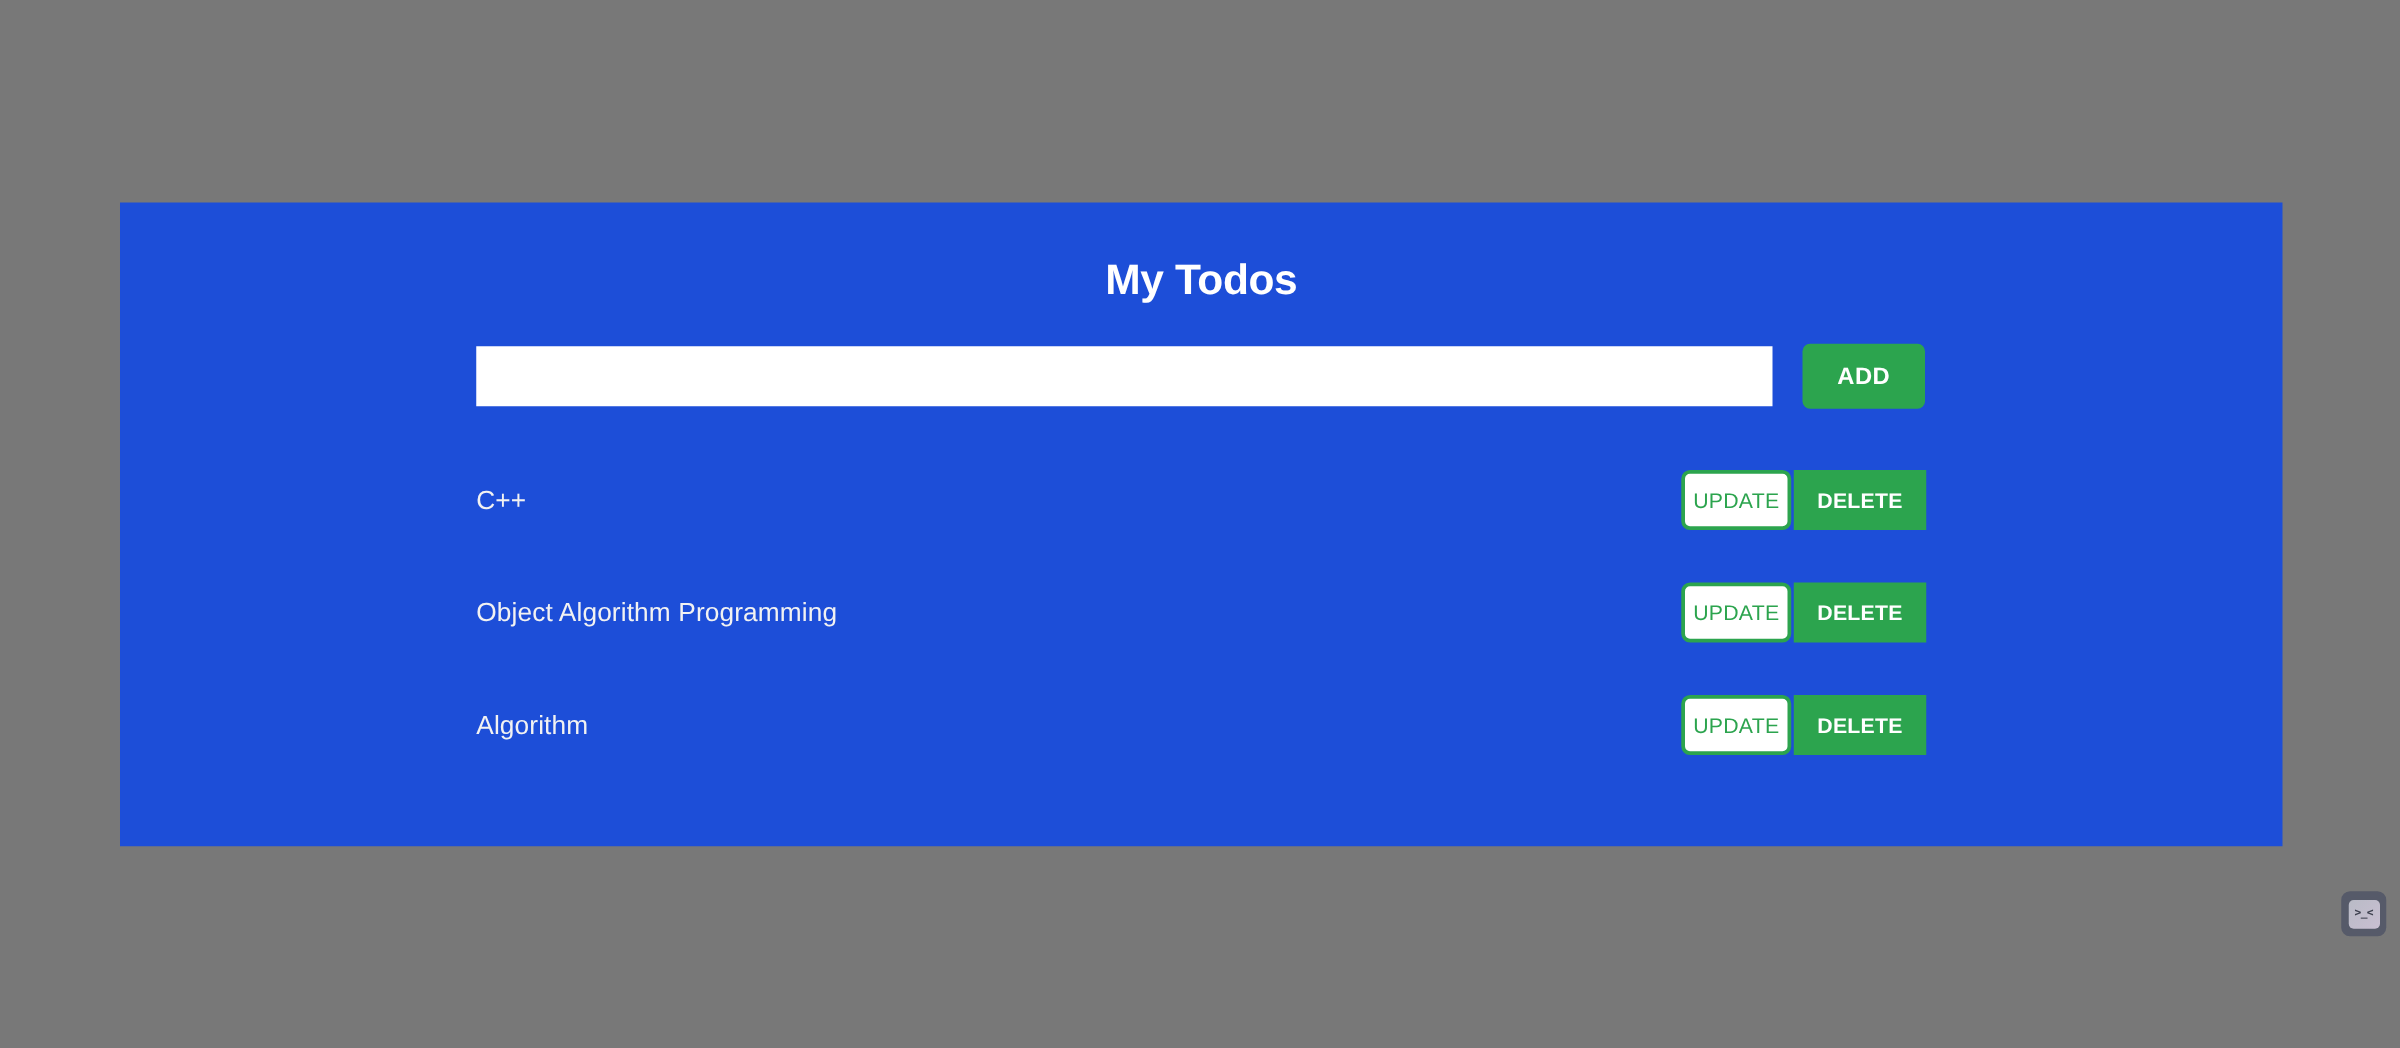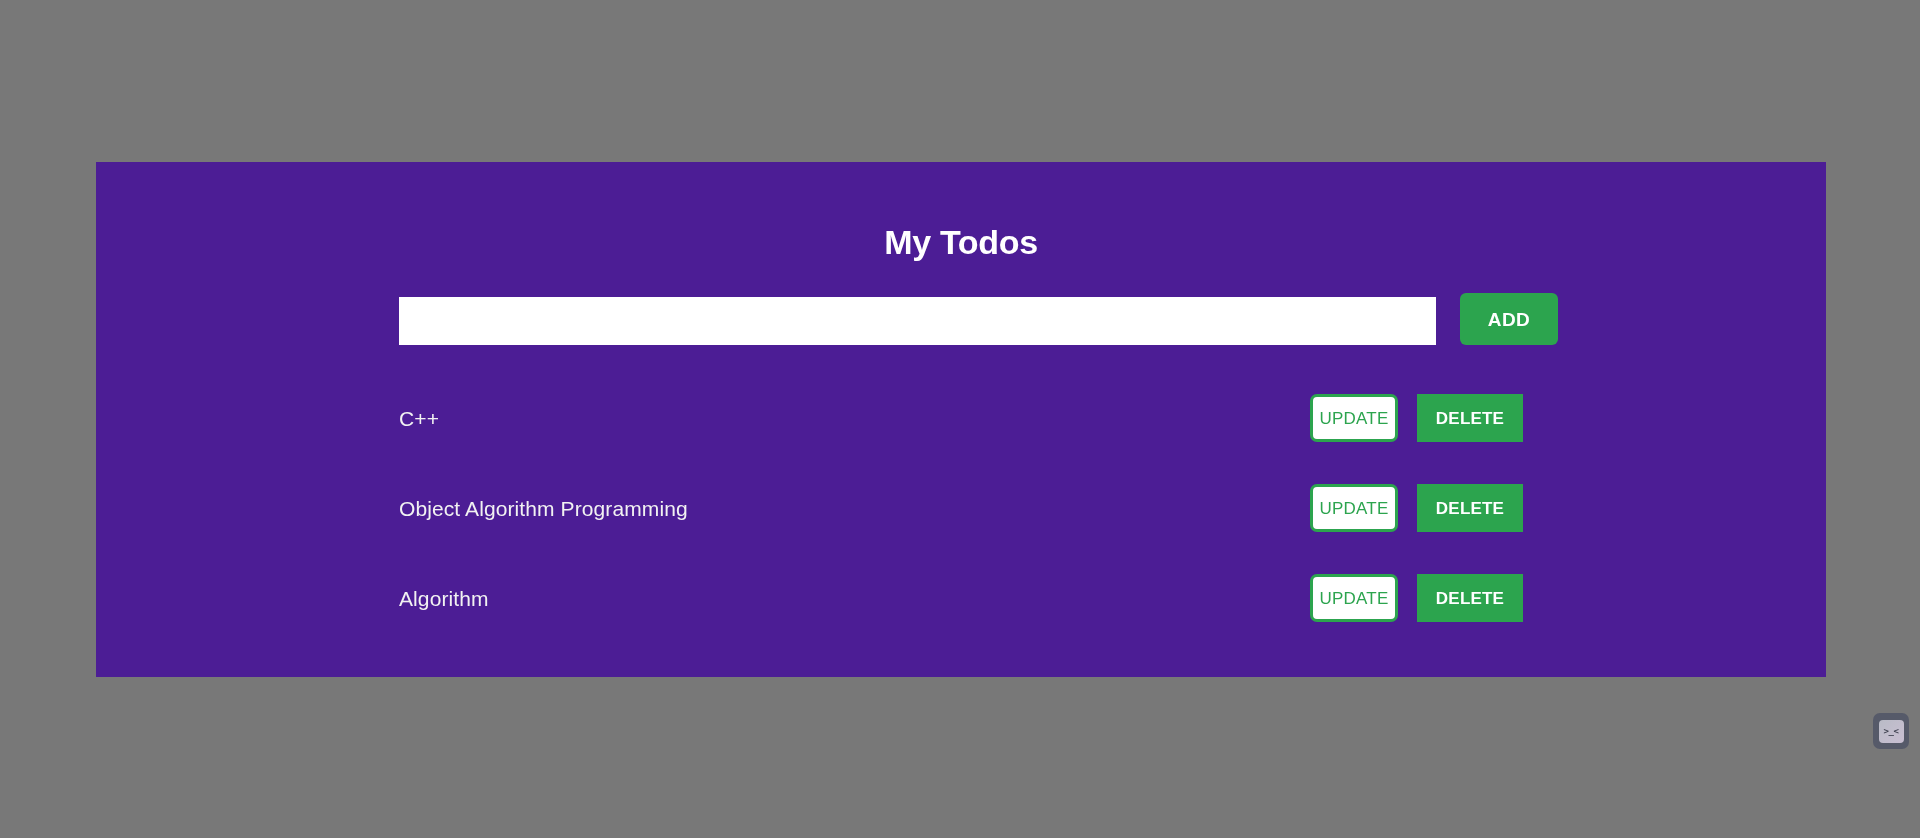--- a/index.html
+++ b/index.html
@@ -17,38 +17,38 @@
     position: relative;
   }
 
   
   #app-card {
     position: absolute;
     left: 96px;
     top: 162px;
     width: 1730px;
     height: 515px;
-    background: #4c1d95;
-    padding: 18px;
+    background: #1d4ed8;
+    padding: 0;
   }
 
   #page-title {
     color: #ffffff;
     font-size: 34px;
     font-weight: bold;
     text-align: center;
     letter-spacing: -0.3px;
     margin-top: 45px;
     line-height: 1;
   }
 
   
   #add-row {
     display: flex;
-    align-items: flex-end;
+    align-items: center;
     margin-top: 34px;
     padding-left: 285px;
     padding-right: 0;
   }
 
   #todo-input {
     width: 1037px;
     height: 48px;
     background: #ffffff;
     border: none;
@@ -95,21 +95,21 @@
     color: #f2f2f2;
     font-size: 21px;
     font-weight: normal;
     letter-spacing: 0.1px;
     white-space: nowrap;
     line-height: 1;
   }
 
   .row-actions {
     display: flex;
-    gap: 19px;
+    gap: 2px;
   }
 
   .btn-update {
     width: 88px;
     height: 48px;
     background: #ffffff;
     color: #2ca44e;
     border: 3px solid #2ca44e;
     border-radius: 7px;
     font-family: "Liberation Sans", sans-serif;

